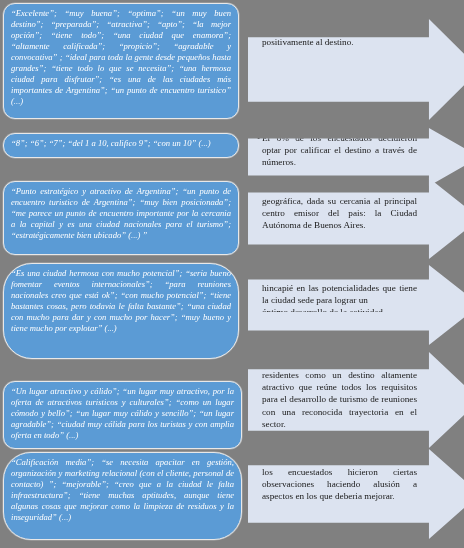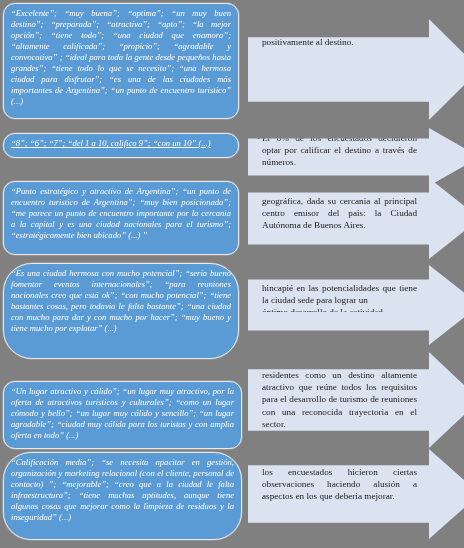--- a/index.html
+++ b/index.html
@@ -78,21 +78,21 @@
   <div class="row">
     <div class="quote-box" style="top:3px;left:3px;width:236px;height:116px;">
       <span class="txt">“Excelente”; “muy buena”; “optima”; “un muy buen destino”; “preparada”; “atractiva”; “apto”; “la mejor opción”; “tiene todo”; “una ciudad que enamora”; “altamente calificada”; “propicio”; “agradable y convocativa” ; “ideal para toda la gente desde pequeños hasta grandes”; “tiene todo lo que se necesita”; “una hermosa ciudad para disfrutar”; “es una de las ciudades más importantes de Argentina”; “un punto de encuentro turistico” (...)</span>
     </div>
     <div class="arrow shape" style="top:19px;left:248px;width:232px;height:101px;">
       <span class="bullet">•</span><span class="body">El 42% de los residentes calificaron positivamente al destino.</span>
     </div>
   </div>
 
   <div class="row">
-    <div class="quote-box" style="top:133px;left:3px;width:236px;height:22px;line-height:1.0;padding-top:5px;text-decoration:underline;">
+    <div class="quote-box" style="top:133px;left:3px;width:236px;height:22px;line-height:1.0;padding-top:5px;">
       <span class="txt">“8”; “6”; “7”; “del 1 a 10, califico 9”; “con un 10” (...)</span>
     </div>
     <div class="arrow shape" style="top:128px;left:248px;width:232px;height:58px;padding-top:4px;">
       <span class="bullet">•</span><span class="body">El 6% de los encuestados decidieron optar por calificar el destino a través de números.</span>
     </div>
   </div>
 
   <div class="row">
     <div class="quote-box" style="top:181px;left:3px;width:236px;height:74px;">
       <span class="txt">“Punto estratégico y atractivo de Argentina”; “un punto de encuentro turistico de Argentina”; “muy bien posicionada”; “me parece un punto de encuentro importante por la cercania a la capital y es una ciudad nacionales para el turismo”; “estratégicamente bien ubicado” (...) ”</span>

